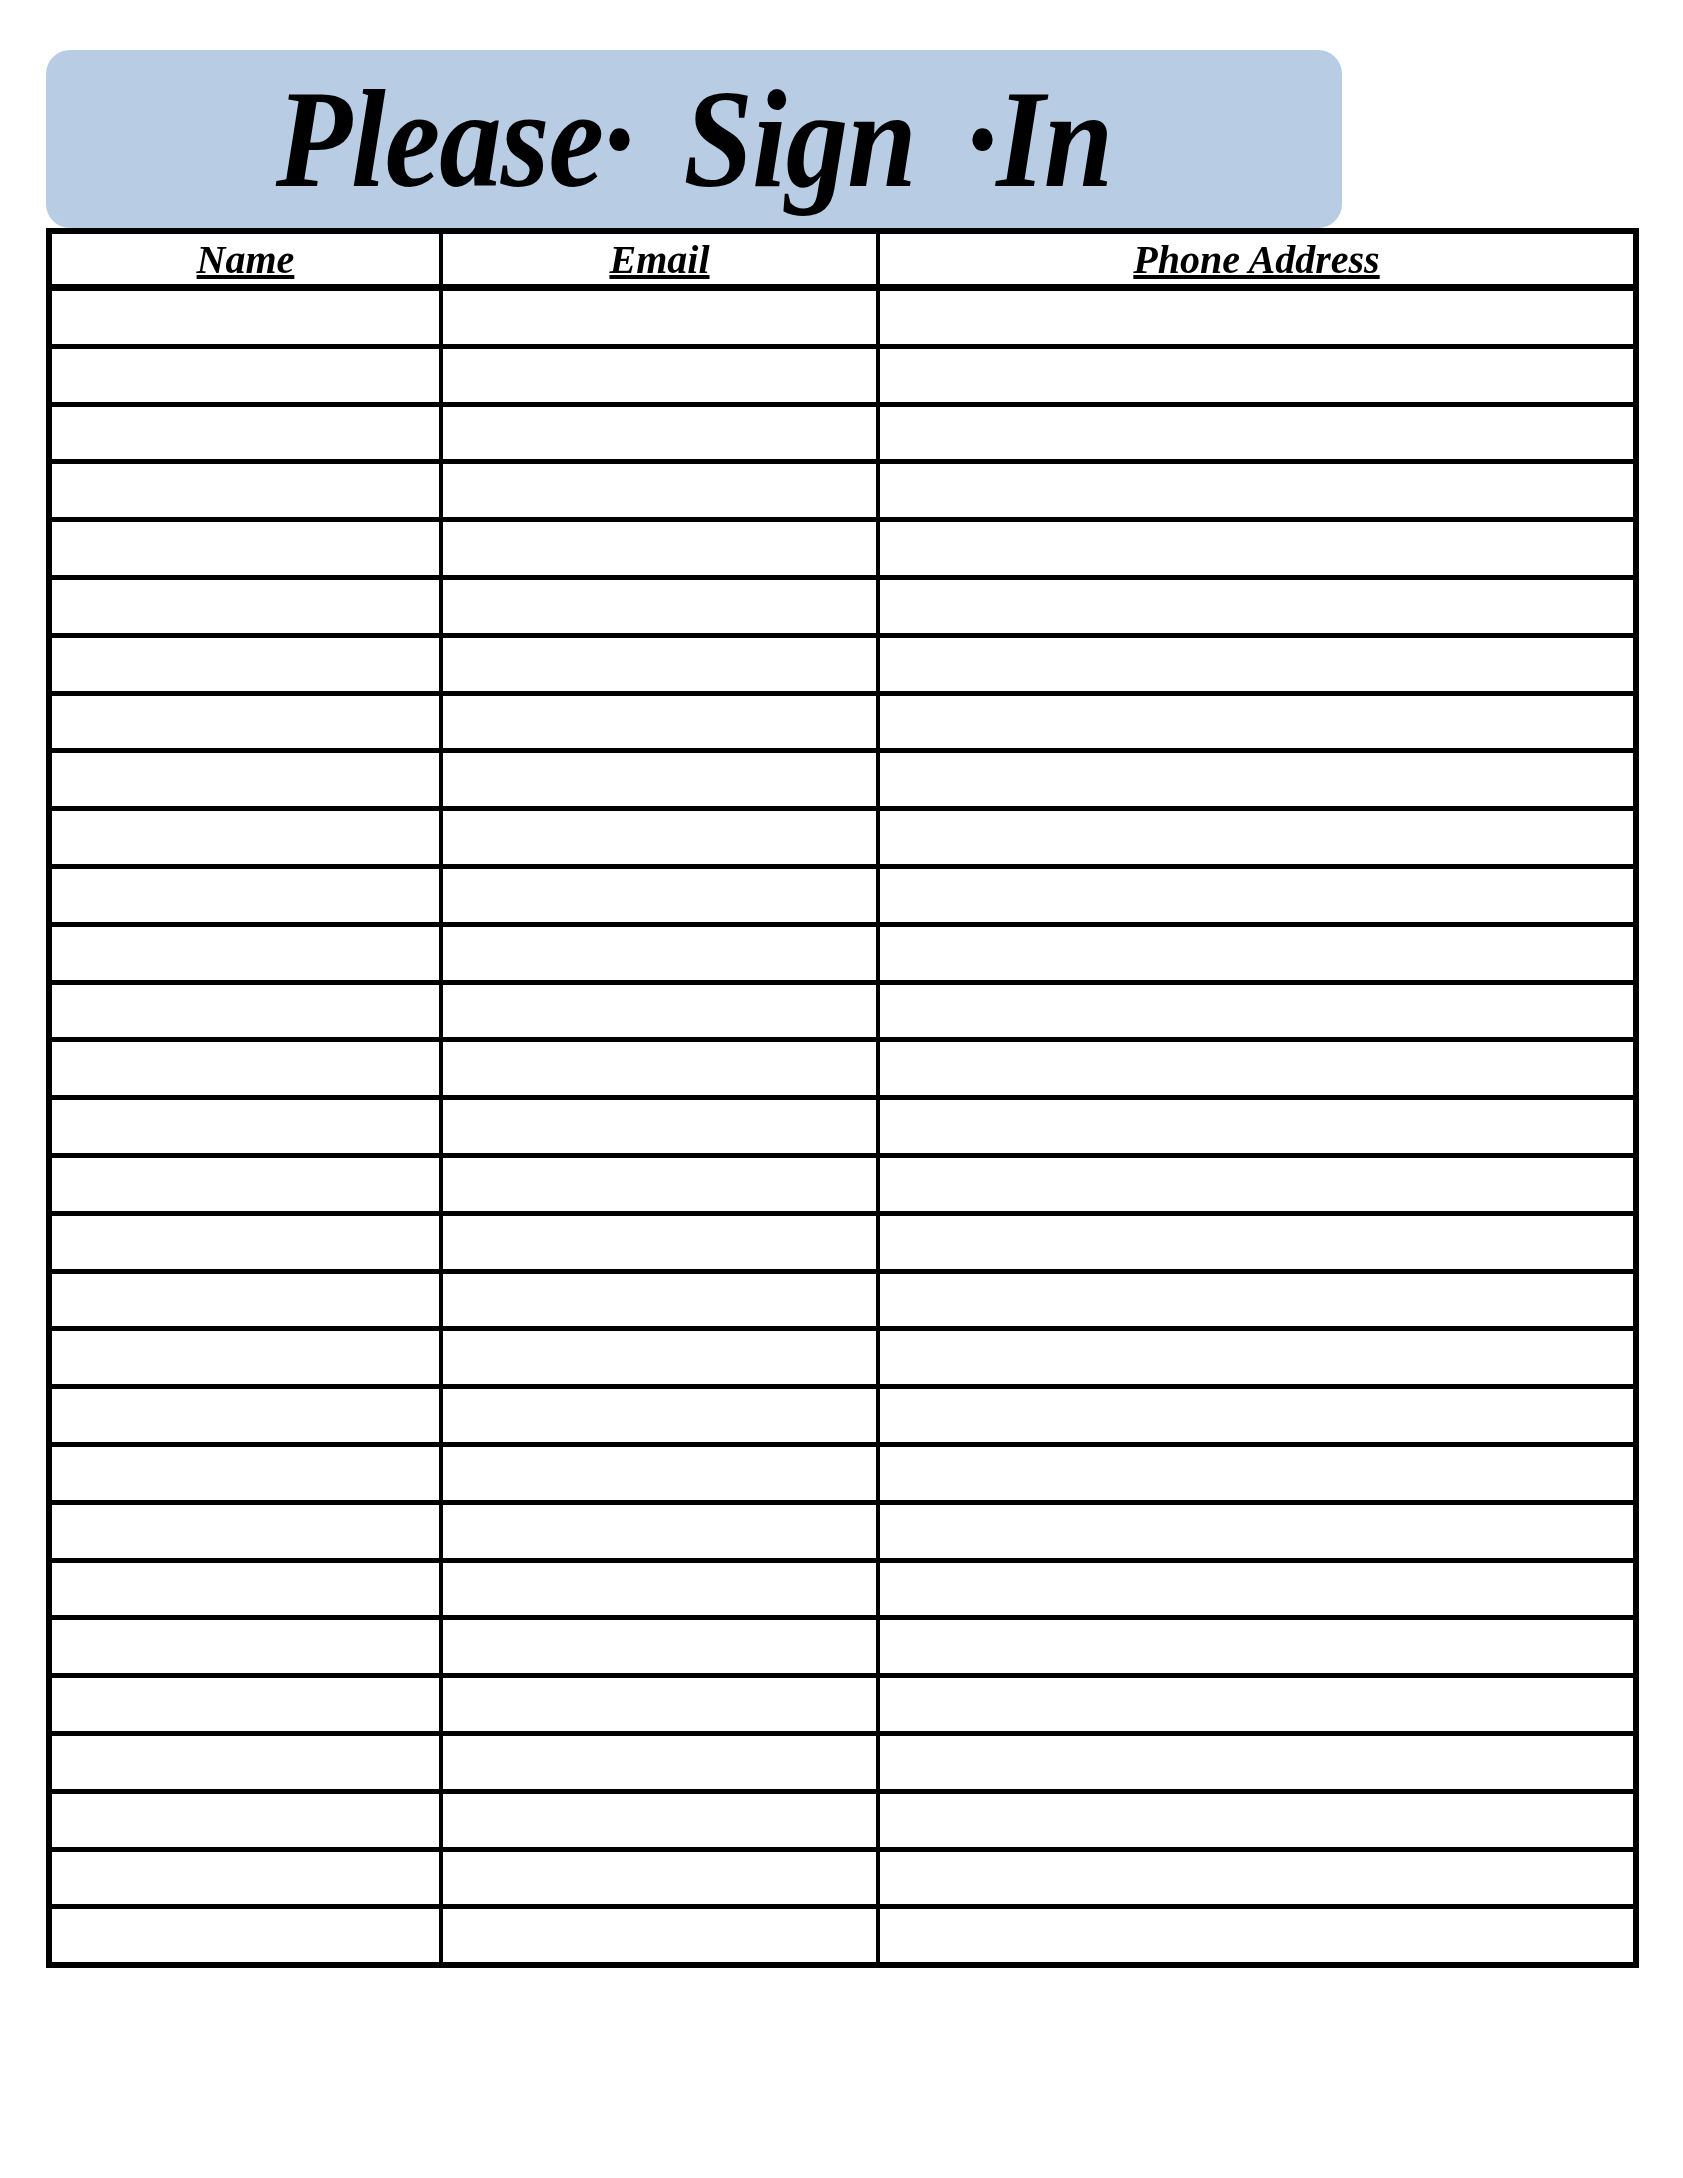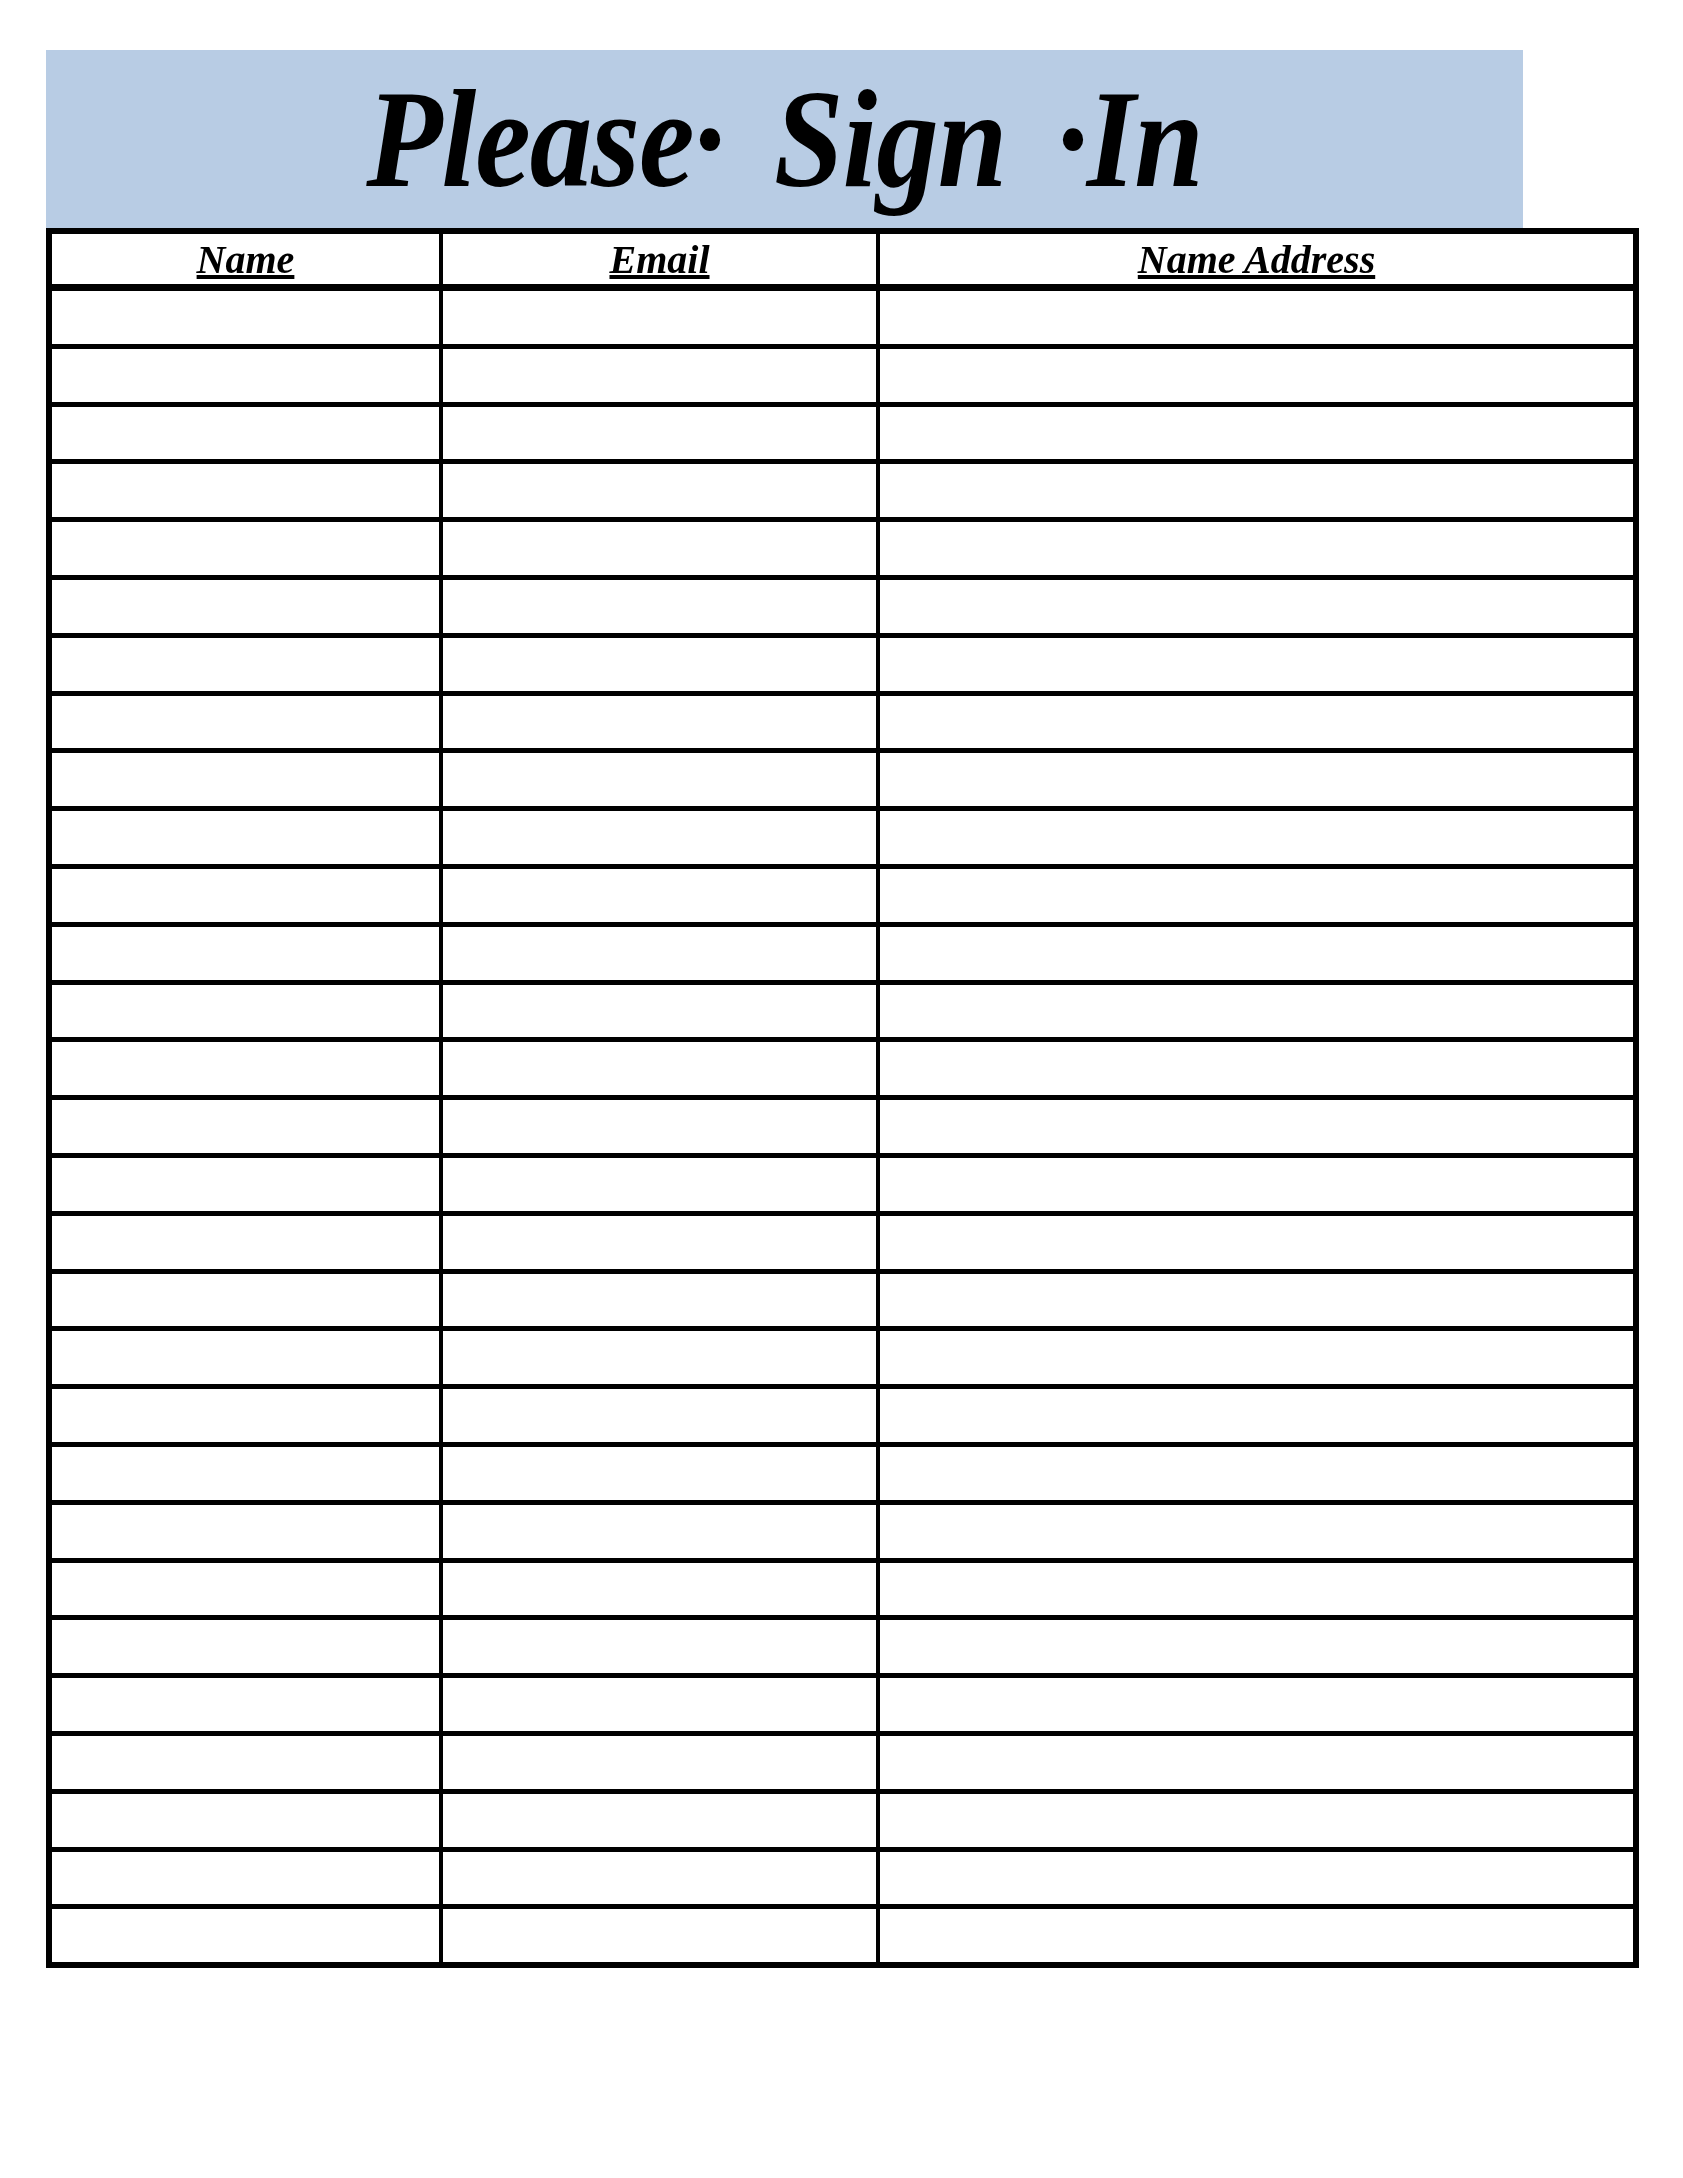--- a/index.html
+++ b/index.html
@@ -14,25 +14,26 @@
     background: var(--page-bg, #ffffff);
     overflow: hidden;
     font-family: "Liberation Serif", "DejaVu Serif", serif;
     color: var(--ink, #000000);
   }
 
   
   .band {
     position: absolute;
     left: 46px;
-    width: 1477px;
+    width: 1296px;
     background: var(--band, #b8cce4);
     display: flex;
     align-items: center;
     justify-content: center;
+    border-radius: 24px;
   }
   .title-band { top: 50px; height: 178px; }
   .footer-band { top: 1968px; height: 111px; }
 
   .title-text {
     font-size: 125px;
     font-weight: bold;
     font-style: italic;
     letter-spacing: -1px;
     word-spacing: 20px;
@@ -110,21 +111,21 @@
 <div class="page">
 
   <header class="band title-band">
     <h1 class="title-text">Please· Sign ·In</h1>
   </header>
 
   <div class="sheet-table">
     <div class="header-row">
       <div class="th">Name</div>
       <div class="th">Email</div>
-      <div class="th">Name Address</div>
+      <div class="th">Phone Address</div>
     </div>
     <div class="tbody" id="table-body">
         <div class="row">
           <div class="cell"></div>
           <div class="cell"></div>
           <div class="cell"></div>
         </div>
         <div class="row">
           <div class="cell"></div>
           <div class="cell"></div>

